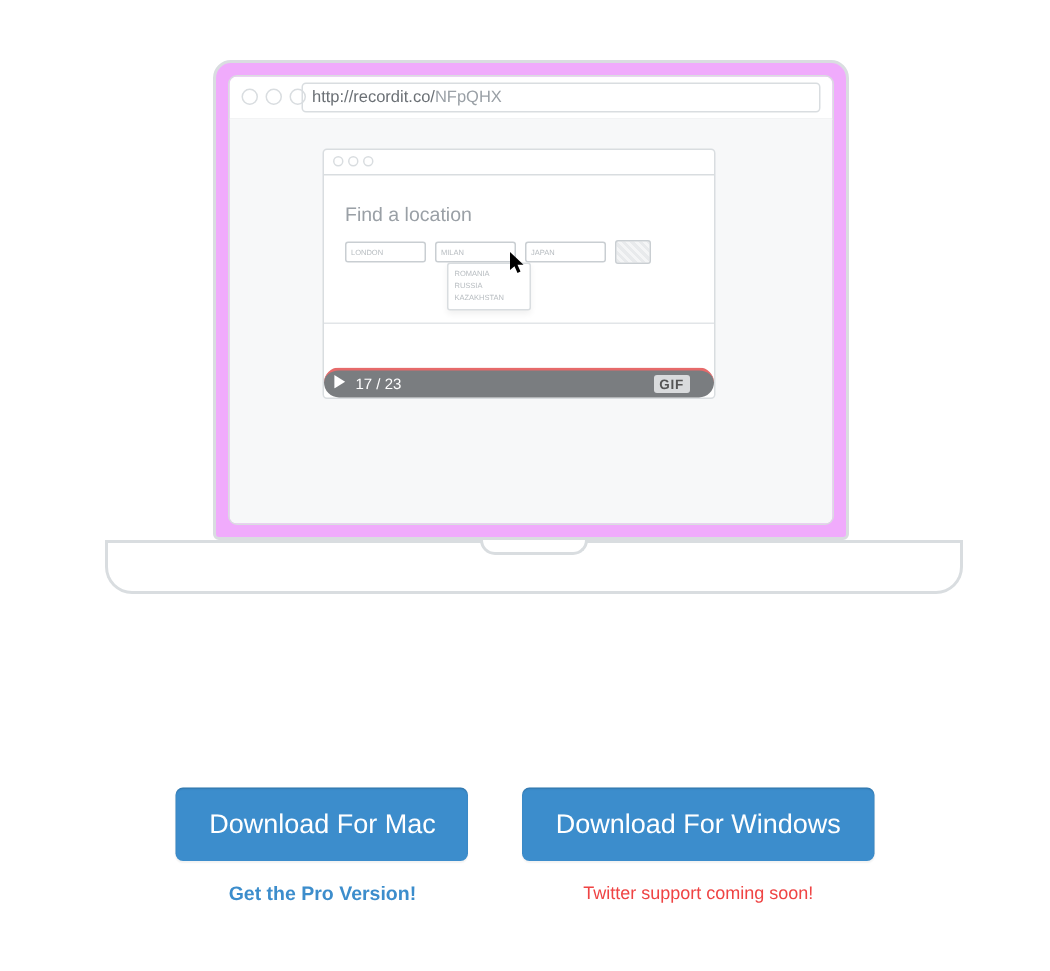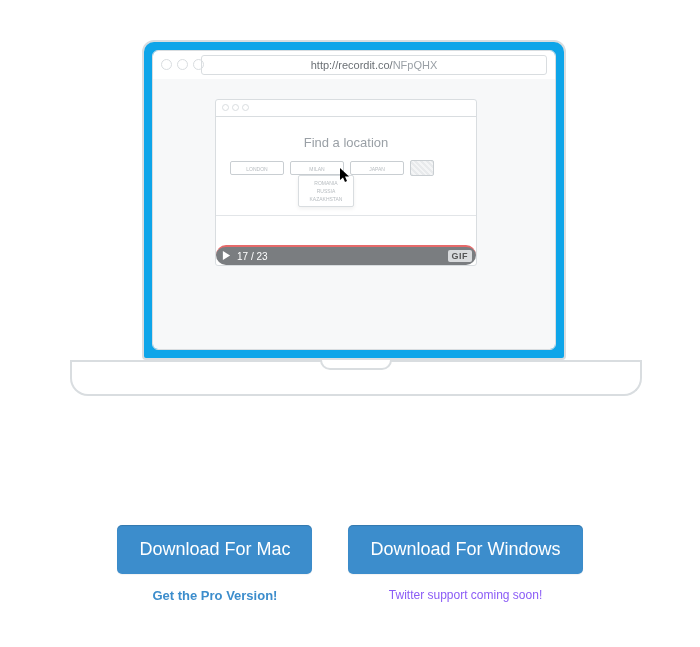--- a/index.html
+++ b/index.html
@@ -1,19 +1,19 @@
 <!DOCTYPE html>
 <html><head>
 <meta charset="utf-8">
 <style>
   html,body{margin:0;padding:0;width:700px;height:647px;background:#fff;font-family:"Helvetica Neue",Helvetica,Arial,sans-serif;color:#333;}
   .stage{position:relative;width:700px;height:647px;}
   
   .laptop{position:absolute;left:70px;top:0;width:560px;height:420px;}
-  .screen-outer{position:absolute;left:72px;top:40px;width:424px;height:320px;border:2px solid #d9dde0;border-radius:12px 12px 4px 4px;box-sizing:border-box;background:#0ea5e9;text-align:center;}
+  .screen-outer{position:absolute;left:72px;top:40px;width:424px;height:320px;border:2px solid #d9dde0;border-radius:12px 12px 4px 4px;box-sizing:border-box;background:#f0abfc;}
   .screen-inner{position:absolute;left:8px;top:8px;right:8px;bottom:8px;border:1px solid #d9dde0;border-radius:6px;overflow:hidden;}
   .base{position:absolute;left:0;top:362px;width:572px;height:34px;border:2px solid #d9dde0;border-top:none;border-radius:0 0 18px 18px;box-sizing:border-box;background:#fff;}
   .base-top{position:absolute;left:0;top:360px;width:572px;height:4px;border-top:2px solid #d9dde0;border-left:2px solid #d9dde0;border-right:2px solid #d9dde0;box-sizing:border-box;background:#fff;}
   .notch{position:absolute;left:250px;top:360px;width:72px;height:10px;border:2px solid #d9dde0;border-top:none;border-radius:0 0 10px 10px;box-sizing:border-box;background:#fff;}
   
   .browser-chrome{height:28px;background:#fff;border-bottom:1px solid #d9dde0;position:relative;}
   .traffic{position:absolute;left:8px;top:8px;display:flex;gap:5px;}
   .traffic span{width:9px;height:9px;border:1px solid #d9dde0;border-radius:50%;display:inline-block;}
   .urlbar{position:absolute;left:48px;right:8px;top:4px;height:18px;border:1px solid #d9dde0;border-radius:3px;font-size:11px;line-height:18px;padding:0 6px;color:#9aa0a6;white-space:nowrap;overflow:hidden;}
   .urlbar .dark{color:#6b7075;}
@@ -28,27 +28,27 @@
   .inputs-row{display:flex;gap:6px;align-items:center;}
   .mini-input{width:54px;height:14px;border:1px solid #c9ced2;border-radius:2px;font-size:5px;color:#b7bcc0;line-height:14px;padding:0 3px;box-sizing:border-box;overflow:hidden;position:relative;}
   .mini-btn{width:22px;height:14px;border:1px solid #c9ced2;border-radius:2px;background:repeating-linear-gradient(45deg,#e8eaec,#e8eaec 2px,#f4f5f6 2px,#f4f5f6 4px);}
   .dropdown{position:absolute;left:82px;top:58px;width:56px;background:#fff;border:1px solid #d9dde0;border-radius:2px;padding:3px 4px;box-sizing:border-box;box-shadow:0 2px 4px rgba(0,0,0,0.06);}
   .dropdown div{font-size:5px;color:#b7bcc0;line-height:8px;white-space:nowrap;overflow:hidden;}
   .cursor{position:absolute;left:124px;top:51px;}
   .divider-mid{position:absolute;left:0;right:0;top:98px;border-top:1px solid #e2e5e8;}
   
   .player{position:absolute;left:0;right:0;bottom:0;height:18px;background:#7a7d80;color:#fff;display:flex;align-items:center;font-size:10px;border-top:2px solid #e66a6a;border-radius:10px;}
   .player .play{margin:0 6px;}
-  .player .gif{margin-left:auto;margin-right:4px;background:#d9dbdd;color:#555;font-weight:700;font-size:9px;padding:1px 4px;border-radius:2px;letter-spacing:0.5px;}
+  .player .gif{margin-left:auto;margin-right:16px;background:#d9dbdd;color:#555;font-weight:700;font-size:9px;padding:1px 4px;border-radius:2px;letter-spacing:0.5px;}
   
   .downloads{position:absolute;left:0;top:525px;width:700px;display:flex;justify-content:center;gap:36px;}
   .dl-col{display:flex;flex-direction:column;align-items:center;}
   .dl-btn{background:#3c8dcc;color:#fff;border:none;border-radius:5px;font-size:18px;padding:14px 22px;font-weight:400;cursor:pointer;box-shadow:0 1px 1px rgba(0,0,0,0.15) inset,0 1px 1px rgba(0,0,0,0.05);font-family:inherit;}
   .sub-link{margin-top:14px;font-size:13px;color:#3c8dcc;font-weight:700;cursor:pointer;text-align:center;}
-  .sub-text{margin-top:14px;font-size:12px;color:#8b5cf6;}
+  .sub-text{margin-top:14px;font-size:12px;color:#ef4444;}
 </style>
 </head>
 <body>
 
 <div class="stage">
   <div class="laptop">
     <div class="screen-outer">
       <div class="screen-inner">
         <div class="browser-chrome">
           <div class="traffic">

